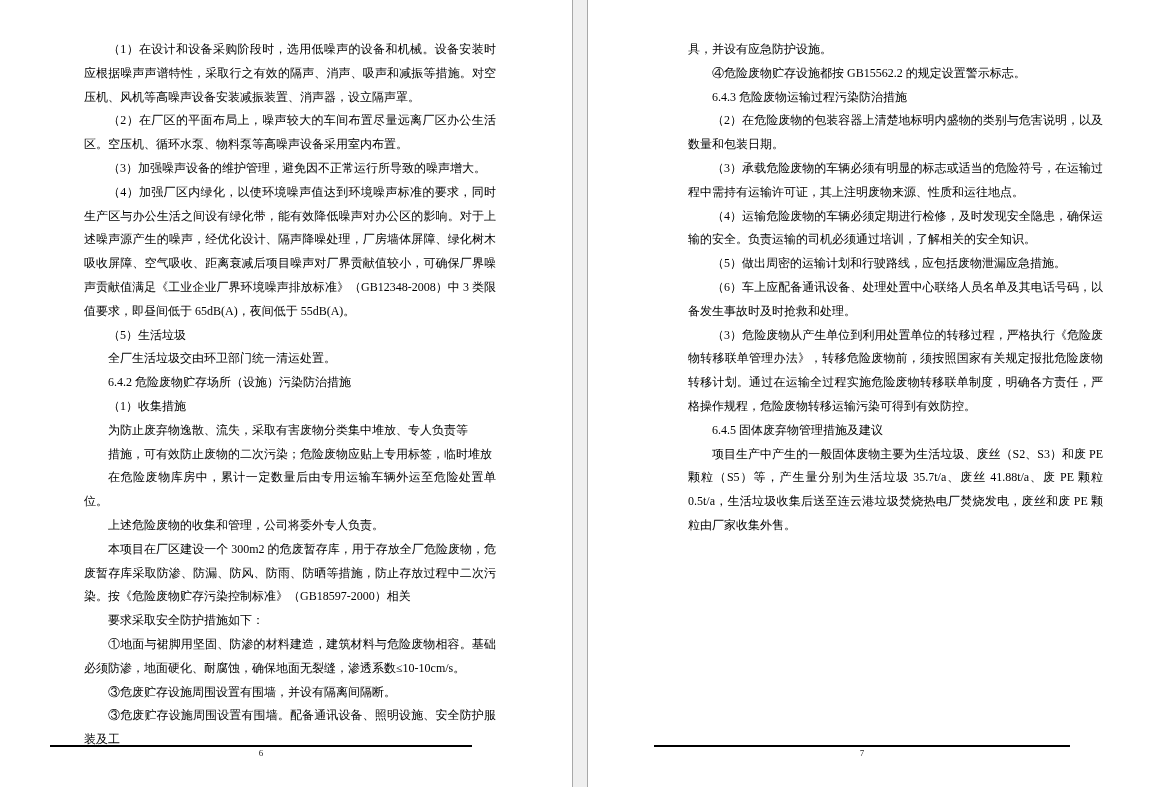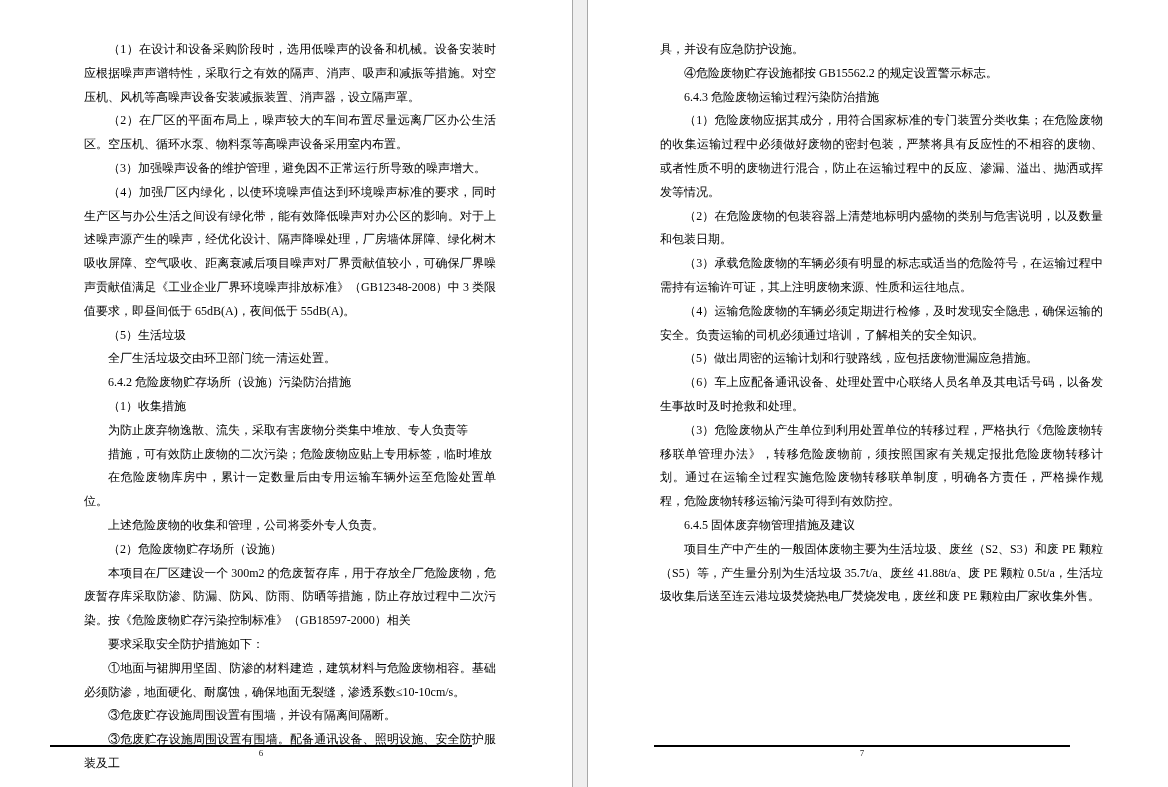--- a/index.html
+++ b/index.html
@@ -33,21 +33,21 @@
     border-right: 1px solid #a8a8a8;
     box-sizing: border-box;
   }
   .content {
     font-size: 12px;
     line-height: 23.8px;
     text-align: justify;
     letter-spacing: 0;
   }
   .page-left  .content { padding: 38px 76px 0 84px; }
-  .page-right .content { padding: 38px 65px 0 72px; }
+  .page-right .content { padding: 38px 65px 0 72px; margin-left: 28px; }
   .para { margin: 0; }
   .para.indent { text-indent: 2em; }
   .footer {
     position: absolute;
     bottom: 26px;
     height: 16px;
   }
   .page-left  .footer { left: 50px;  right: 100px; }
   .page-right .footer { left: 66px;  right: 98px; }
   .footer-rule {
@@ -74,41 +74,39 @@
         <p class="para indent">（3）加强噪声设备的维护管理，避免因不正常运行所导致的噪声增大。</p>
         <p class="para indent">（4）加强厂区内绿化，以使环境噪声值达到环境噪声标准的要求，同时生产区与办公生活之间设有绿化带，能有效降低噪声对办公区的影响。对于上述噪声源产生的噪声，经优化设计、隔声降噪处理，厂房墙体屏障、绿化树木吸收屏障、空气吸收、距离衰减后项目噪声对厂界贡献值较小，可确保厂界噪声贡献值满足《工业企业厂界环境噪声排放标准》（GB12348-2008）中 3 类限值要求，即昼间低于 65dB(A)，夜间低于 55dB(A)。</p>
         <p class="para indent">（5）生活垃圾</p>
         <p class="para indent">全厂生活垃圾交由环卫部门统一清运处置。</p>
         <p class="para indent">6.4.2 危险废物贮存场所（设施）污染防治措施</p>
         <p class="para indent">（1）收集措施</p>
         <p class="para indent">为防止废弃物逸散、流失，采取有害废物分类集中堆放、专人负责等</p>
         <p class="para indent">措施，可有效防止废物的二次污染；危险废物应贴上专用标签，临时堆放</p>
         <p class="para indent">在危险废物库房中，累计一定数量后由专用运输车辆外运至危险处置单位。</p>
         <p class="para indent">上述危险废物的收集和管理，公司将委外专人负责。</p>
-        <p class="para indent">（2）危险废物贮存场所（设施）</p>
         <p class="para indent">本项目在厂区建设一个 300m2 的危废暂存库，用于存放全厂危险废物，危废暂存库采取防渗、防漏、防风、防雨、防晒等措施，防止存放过程中二次污染。按《危险废物贮存污染控制标准》（GB18597-2000）相关</p>
         <p class="para indent">要求采取安全防护措施如下：</p>
         <p class="para indent">①地面与裙脚用坚固、防渗的材料建造，建筑材料与危险废物相容。基础必须防渗，地面硬化、耐腐蚀，确保地面无裂缝，渗透系数≤10-10cm/s。</p>
         <p class="para indent">③危废贮存设施周围设置有围墙，并设有隔离间隔断。</p>
         <p class="para indent">③危废贮存设施周围设置有围墙。配备通讯设备、照明设施、安全防护服装及工</p>
       </div>
     <div class="footer">
       <div class="footer-rule"></div>
       <div class="page-number">6</div>
     </div>
   </div>
 
   <div class="gutter"></div>
 
   <div class="page page-right">
     <div class="content">
         <p class="para">具，并设有应急防护设施。</p>
         <p class="para indent">④危险废物贮存设施都按 GB15562.2 的规定设置警示标志。</p>
         <p class="para indent">6.4.3 危险废物运输过程污染防治措施</p>
-        <p class="para indent">（1）危险废物应据其成分，用符合国家标准的专门装置分类收集；在危险废物的收集运输过程中必须做好废物的密封包装，严禁将具有反应性的不相容的废物、或者性质不明的废物进行混合，防止在运输过程中的反应、渗漏、溢出、抛洒或挥发等情况。</p>
         <p class="para indent">（2）在危险废物的包装容器上清楚地标明内盛物的类别与危害说明，以及数量和包装日期。</p>
         <p class="para indent">（3）承载危险废物的车辆必须有明显的标志或适当的危险符号，在运输过程中需持有运输许可证，其上注明废物来源、性质和运往地点。</p>
         <p class="para indent">（4）运输危险废物的车辆必须定期进行检修，及时发现安全隐患，确保运输的安全。负责运输的司机必须通过培训，了解相关的安全知识。</p>
         <p class="para indent">（5）做出周密的运输计划和行驶路线，应包括废物泄漏应急措施。</p>
         <p class="para indent">（6）车上应配备通讯设备、处理处置中心联络人员名单及其电话号码，以备发生事故时及时抢救和处理。</p>
         <p class="para indent">（3）危险废物从产生单位到利用处置单位的转移过程，严格执行《危险废物转移联单管理办法》，转移危险废物前，须按照国家有关规定报批危险废物转移计划。通过在运输全过程实施危险废物转移联单制度，明确各方责任，严格操作规程，危险废物转移运输污染可得到有效防控。</p>
         <p class="para indent">6.4.5 固体废弃物管理措施及建议</p>
         <p class="para indent">项目生产中产生的一般固体废物主要为生活垃圾、废丝（S2、S3）和废 PE 颗粒（S5）等，产生量分别为生活垃圾 35.7t/a、废丝 41.88t/a、废 PE 颗粒 0.5t/a，生活垃圾收集后送至连云港垃圾焚烧热电厂焚烧发电，废丝和废 PE 颗粒由厂家收集外售。</p>
       </div>
     <div class="footer">

